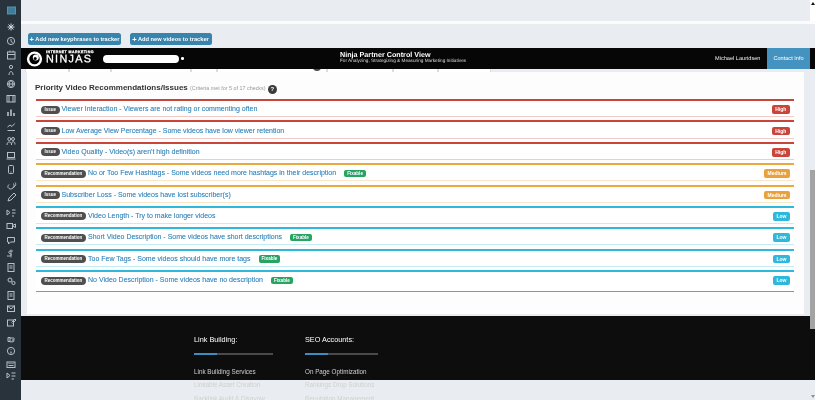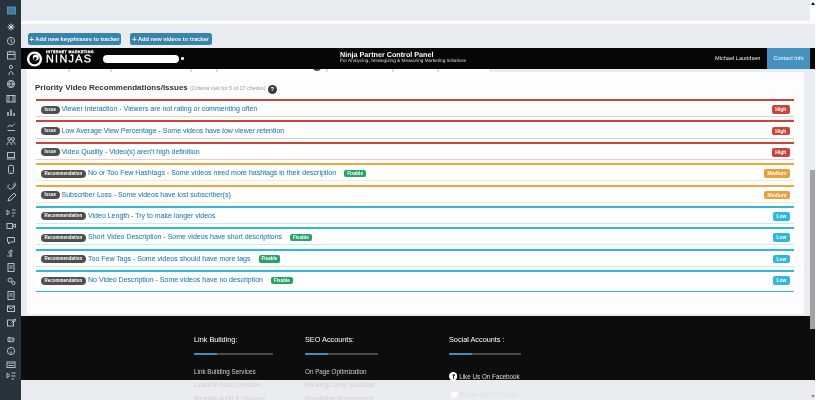--- a/index.html
+++ b/index.html
@@ -127,21 +127,21 @@
       <circle cx="8.5" cy="8" r="5.2" fill="#000"></circle>
       <circle cx="9.8" cy="6.6" r="3.0" fill="#fff"></circle>
       <circle cx="9.2" cy="7.4" r="1.5" fill="#000"></circle>
     </svg>
     <svg width="140" height="21" style="position:absolute;left:0;top:0;">
       <text x="25" y="5" font-size="3.6" letter-spacing="0.4" fill="#ffffff" stroke="#ffffff" stroke-width="0.25" font-weight="bold" font-family="Liberation Sans" text-rendering="geometricPrecision" transform="rotate(0.08 25 5)">INTERNET MARKETING</text>
       <text x="25" y="14.2" font-size="10.8" letter-spacing="1.3" fill="#ffffff" stroke="#ffffff" stroke-width="0.3" font-family="Liberation Sans" text-rendering="geometricPrecision" transform="rotate(0.08 25 14)">NINJAS</text>
     </svg>
     <div id="searchpill"></div>
     <div id="searchdot"></div>
-    <div id="htitle">Ninja Partner Control Panel</div>
+    <div id="htitle">Ninja Partner Control View</div>
     <div id="hsub">For Analyzing, Strategizing &amp; Measuring Marketing Initiatives</div>
     <div id="huser">Michael Lauridsen</div>
     <div id="contact">Contact Info</div>
   </div>
 
   <div id="panel"></div>
   <div style="position:absolute; left:21px; top:20.6px; width:795px; height:3.6px; background:#fcfcfc; z-index:2;"></div>
 
   <div class="actbtn" style="left:28px; width:93px;"><span><span class="plus">+</span> Add new keyphrases to tracker</span></div>
   <div class="actbtn" style="left:129.5px; width:82px;"><span><span class="plus">+</span> Add new videos to tracker</span></div>
@@ -213,30 +213,19 @@
       <div class="flink" style="margin-top:6.5px;">Linkable Asset Creation</div>
       <div class="flink" style="margin-top:6.5px;">Backlink Audit &amp; Disavow</div>
     </div>
     <div class="fcol" style="left:284px; top:19px; width:80px;">
       <div class="fhead">SEO Accounts:</div>
       <div class="fline" style="width:73px;"></div>
       <div class="flink" style="margin-top:13px;">On Page Optimization</div>
       <div class="flink" style="margin-top:6.5px;">Rankings Drop Solutions</div>
       <div class="flink" style="margin-top:6.5px;">Reputation Management</div>
     </div>
-    <div class="fcol" style="left:428px; top:19px; width:110px;">
-      <div class="fhead">Social Accounts :</div>
-      <div class="fline" style="width:72px;"></div>
-      <div class="soc" style="margin-top:17.5px;"><svg width="8.4" height="8.4" style="vertical-align:-1.6px;">
-          <circle cx="4.2" cy="4.2" r="4.2" fill="#fff"></circle>
-          <text x="4.6" y="7" font-size="7" font-weight="bold" fill="#0d0d0d" text-anchor="middle" font-family="Liberation Sans">f</text>
-        </svg> Like Us On Facebook</div>
-      <div class="soc" style="margin-top:11px;"><svg width="9" height="8" style="vertical-align:-1.6px;">
-          <path d="M0.5 6.5 C2 6.8 3.5 6.3 4.2 5.2 C3.2 5.2 2.6 4.6 2.4 3.9 C2.8 4 3.1 3.9 3.3 3.8 C2.3 3.5 1.8 2.9 1.8 2 C2.1 2.15 2.5 2.3 2.9 2.3 C2 1.6 2 0.9 2.3 0.3 C3.3 1.4 4.4 2 5.7 2.1 C5.5 0.9 6.4 0 7.4 0 C7.9 0 8.3 0.2 8.6 0.5 L9 1.4 L8.6 2.2 C8.6 4.8 6.8 7 4.2 7 C2.8 7 1.5 6.9 0.5 6.5 Z" fill="#fff"></path>
-        </svg> Follow Us On Twitter</div>
-    </div>
   </div>
 
   <div id="sb-right"></div>
   <div id="sb-top"></div>
   <div id="sb-arrow"></div>
   <div id="sb-thumb"></div>
   <div id="sb-down"></div>
 
 </body></html>

